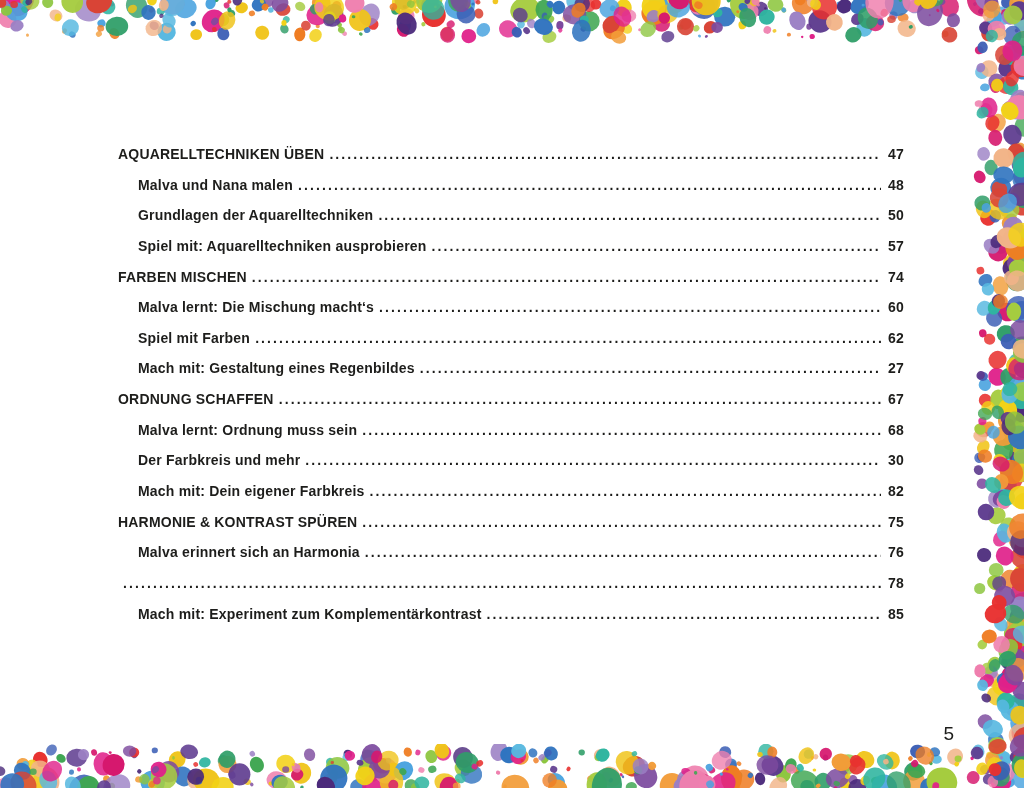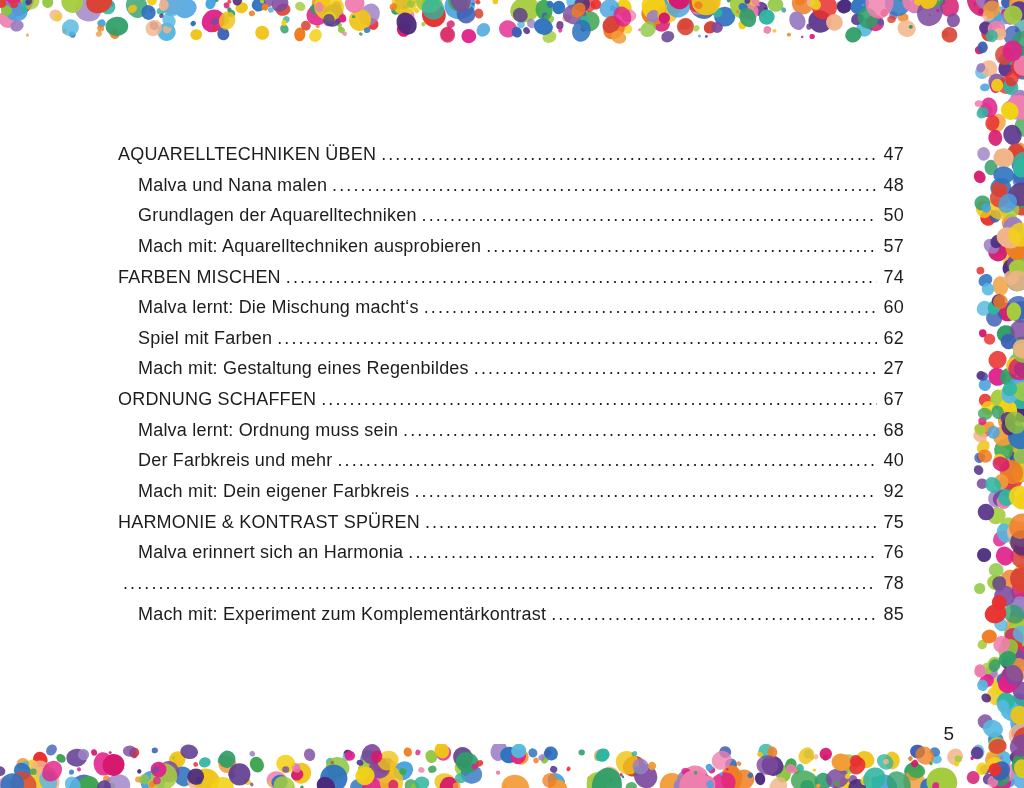--- a/index.html
+++ b/index.html
@@ -24,23 +24,24 @@
     position: absolute;
     left: 118px;
     top: 139px;
     width: 786px;
   }
   .toc-row {
     display: flex;
     align-items: flex-start;
     height: 30.65px;
     line-height: 30.65px;
-    font-size: 18px;
+    font-size: 14px;
     letter-spacing: 0.2px;
     white-space: nowrap;
+    font-weight: bold;
   }
   .toc-row .label { flex: 0 0 auto; }
   .toc-row.level-1 .label { padding-left: 20px; }
   .leader {
     flex: 1 1 auto;
     overflow: hidden;
     white-space: nowrap;
     margin: 0 7px 0 5px;
     min-width: 20px;
   }
@@ -971,21 +972,21 @@
     <span class="label">Malva und Nana malen</span>
     <span class="leader"></span>
     <span class="pagenum">48</span>
   </div>
       <div class="toc-row level-1">
     <span class="label">Grundlagen der Aquarelltechniken</span>
     <span class="leader"></span>
     <span class="pagenum">50</span>
   </div>
       <div class="toc-row level-1">
-    <span class="label">Mach mit: Aquarelltechniken ausprobieren</span>
+    <span class="label">Spiel mit: Aquarelltechniken ausprobieren</span>
     <span class="leader"></span>
     <span class="pagenum">57</span>
   </div>
       <div class="toc-row level-0">
     <span class="label">FARBEN MISCHEN</span>
     <span class="leader"></span>
     <span class="pagenum">74</span>
   </div>
       <div class="toc-row level-1">
     <span class="label">Malva lernt: Die Mischung macht‘s</span>
@@ -1008,26 +1009,26 @@
     <span class="pagenum">67</span>
   </div>
       <div class="toc-row level-1">
     <span class="label">Malva lernt: Ordnung muss sein</span>
     <span class="leader"></span>
     <span class="pagenum">68</span>
   </div>
       <div class="toc-row level-1">
     <span class="label">Der Farbkreis und mehr</span>
     <span class="leader"></span>
-    <span class="pagenum">40</span>
+    <span class="pagenum">30</span>
   </div>
       <div class="toc-row level-1">
     <span class="label">Mach mit: Dein eigener Farbkreis</span>
     <span class="leader"></span>
-    <span class="pagenum">92</span>
+    <span class="pagenum">82</span>
   </div>
       <div class="toc-row level-0">
     <span class="label">HARMONIE &amp; KONTRAST SPÜREN</span>
     <span class="leader"></span>
     <span class="pagenum">75</span>
   </div>
       <div class="toc-row level-1">
     <span class="label">Malva erinnert sich an Harmonia</span>
     <span class="leader"></span>
     <span class="pagenum">76</span>

